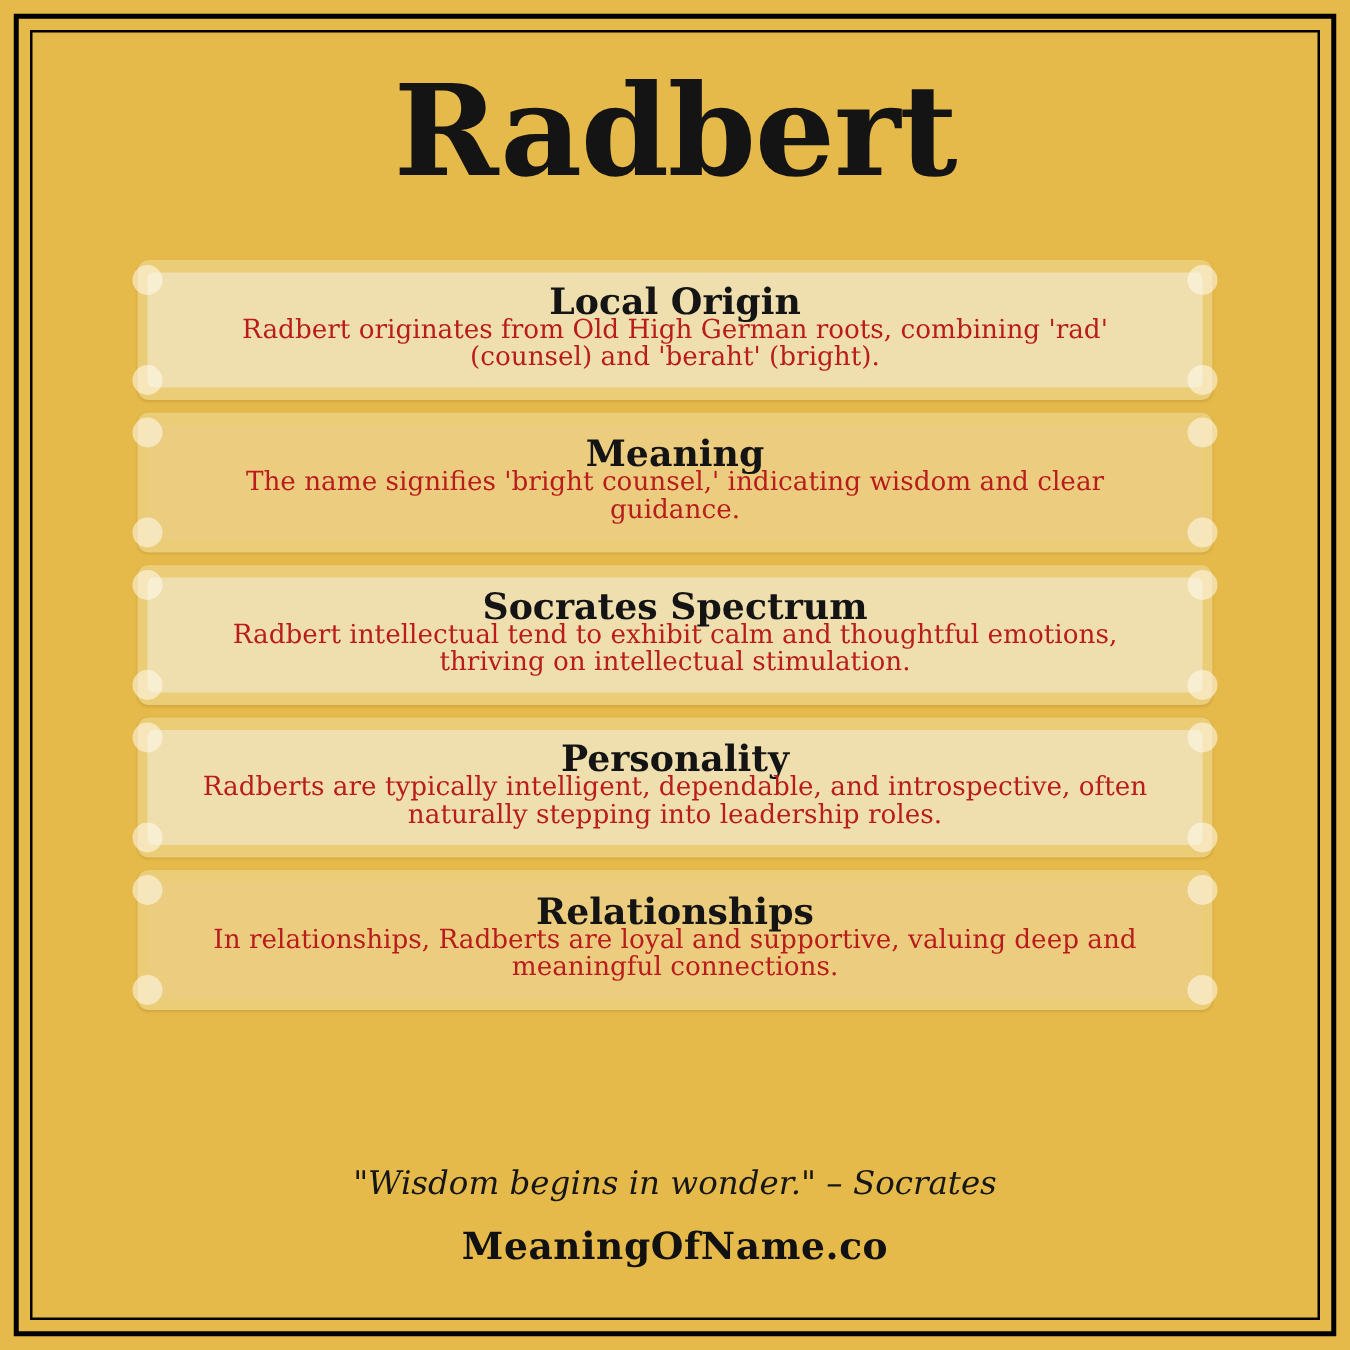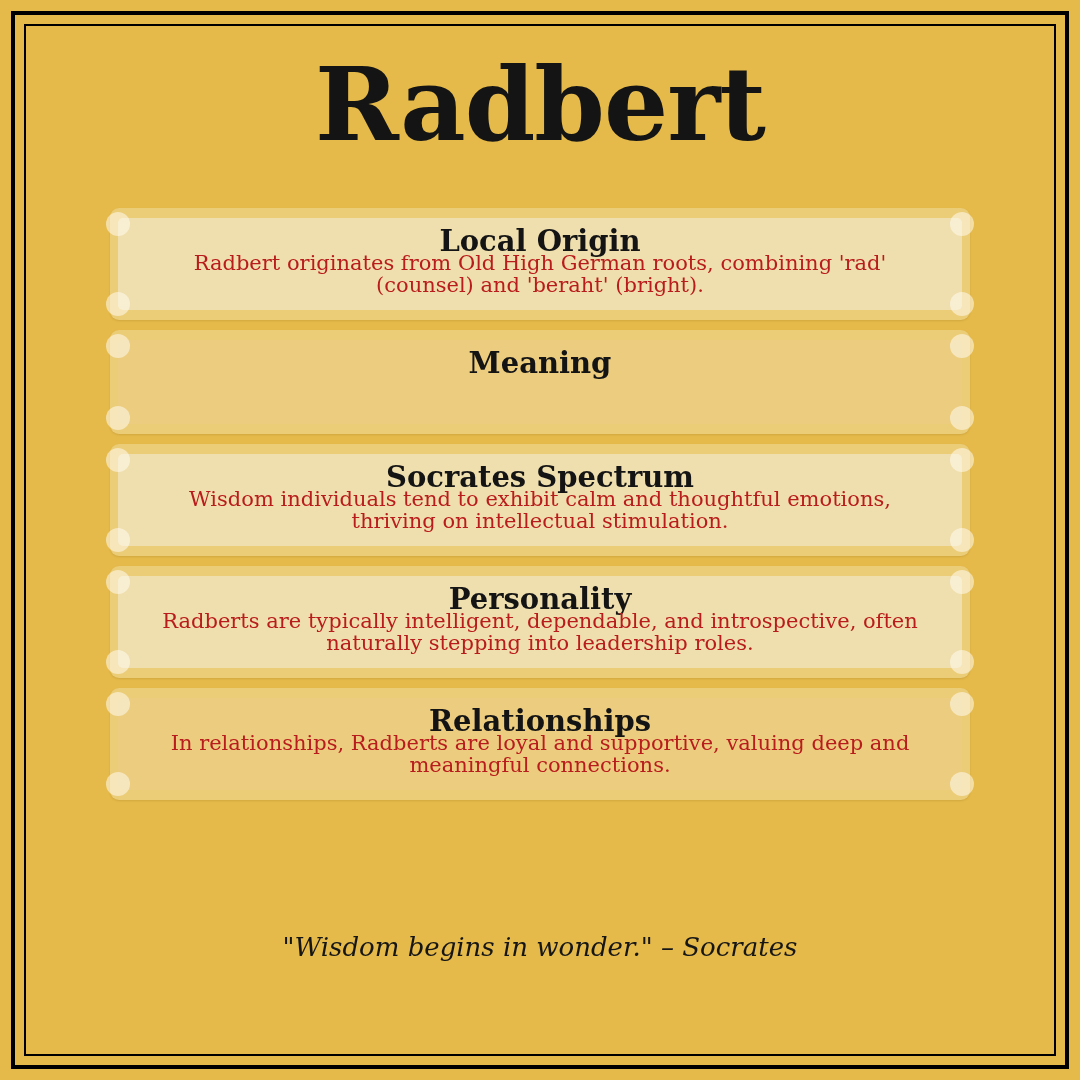--- a/index.html
+++ b/index.html
@@ -183,30 +183,31 @@
             <div class="card-body">Radbert originates from Old High German roots, combining 'rad' (counsel) and 'beraht' (bright).</div>
           </div>
         </div>
         <div class="card tone-dark">
           <div class="card-panel">
             <span class="peg tl"></span>
             <span class="peg tr"></span>
             <span class="peg bl"></span>
             <span class="peg br"></span>
             <div class="card-heading">Meaning</div>
+            <div class="card-body">The name signifies 'bright counsel,' indicating wisdom and clear guidance.</div>
           </div>
         </div>
         <div class="card tone-light">
           <div class="card-panel">
             <span class="peg tl"></span>
             <span class="peg tr"></span>
             <span class="peg bl"></span>
             <span class="peg br"></span>
             <div class="card-heading">Socrates Spectrum</div>
-            <div class="card-body">Wisdom individuals tend to exhibit calm and thoughtful emotions, thriving on intellectual stimulation.</div>
+            <div class="card-body">Radbert intellectual tend to exhibit calm and thoughtful emotions, thriving on intellectual stimulation.</div>
           </div>
         </div>
         <div class="card tone-light">
           <div class="card-panel">
             <span class="peg tl"></span>
             <span class="peg tr"></span>
             <span class="peg bl"></span>
             <span class="peg br"></span>
             <div class="card-heading">Personality</div>
             <div class="card-body">Radberts are typically intelligent, dependable, and introspective, often naturally stepping into leadership roles.</div>
@@ -219,16 +220,17 @@
             <span class="peg bl"></span>
             <span class="peg br"></span>
             <div class="card-heading">Relationships</div>
             <div class="card-body">In relationships, Radberts are loyal and supportive, valuing deep and meaningful connections.</div>
           </div>
         </div>
       </div>
 
     <div class="footer">
       <p class="quote">"Wisdom begins in wonder." – Socrates</p>
+      <p class="brand">MeaningOfName.co</p>
     </div>
 
   </div>
 </div>
 
 </body></html>

